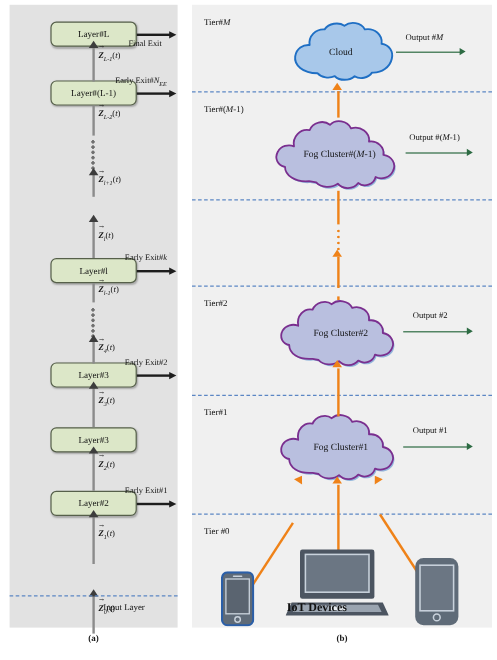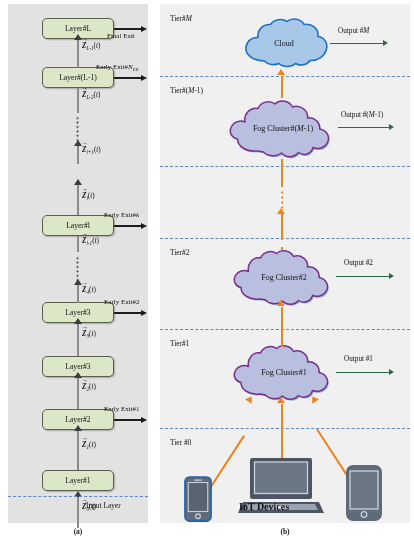--- a/index.html
+++ b/index.html
@@ -80,23 +80,20 @@
   .iotlab{position:absolute;font-size:10px;font-weight:bold;color:#111;white-space:nowrap;}
   .dev{position:absolute;}
 </style>
 </head>
 <body>
 
 <div class="stage">
 
   <div class="panel-a">
 
-    <div class="lbox" style="top:466px">
-        <span>Layer#1</span>
-      </div>
     <div class="lbox" style="top:405px">
         <span>Layer#2</span>
       </div>
     <div class="lbox" style="top:352px">
         <span>Layer#3</span>
       </div>
     <div class="lbox" style="top:298px">
         <span>Layer#3</span>
       </div>
     <div class="lbox" style="top:211px">

